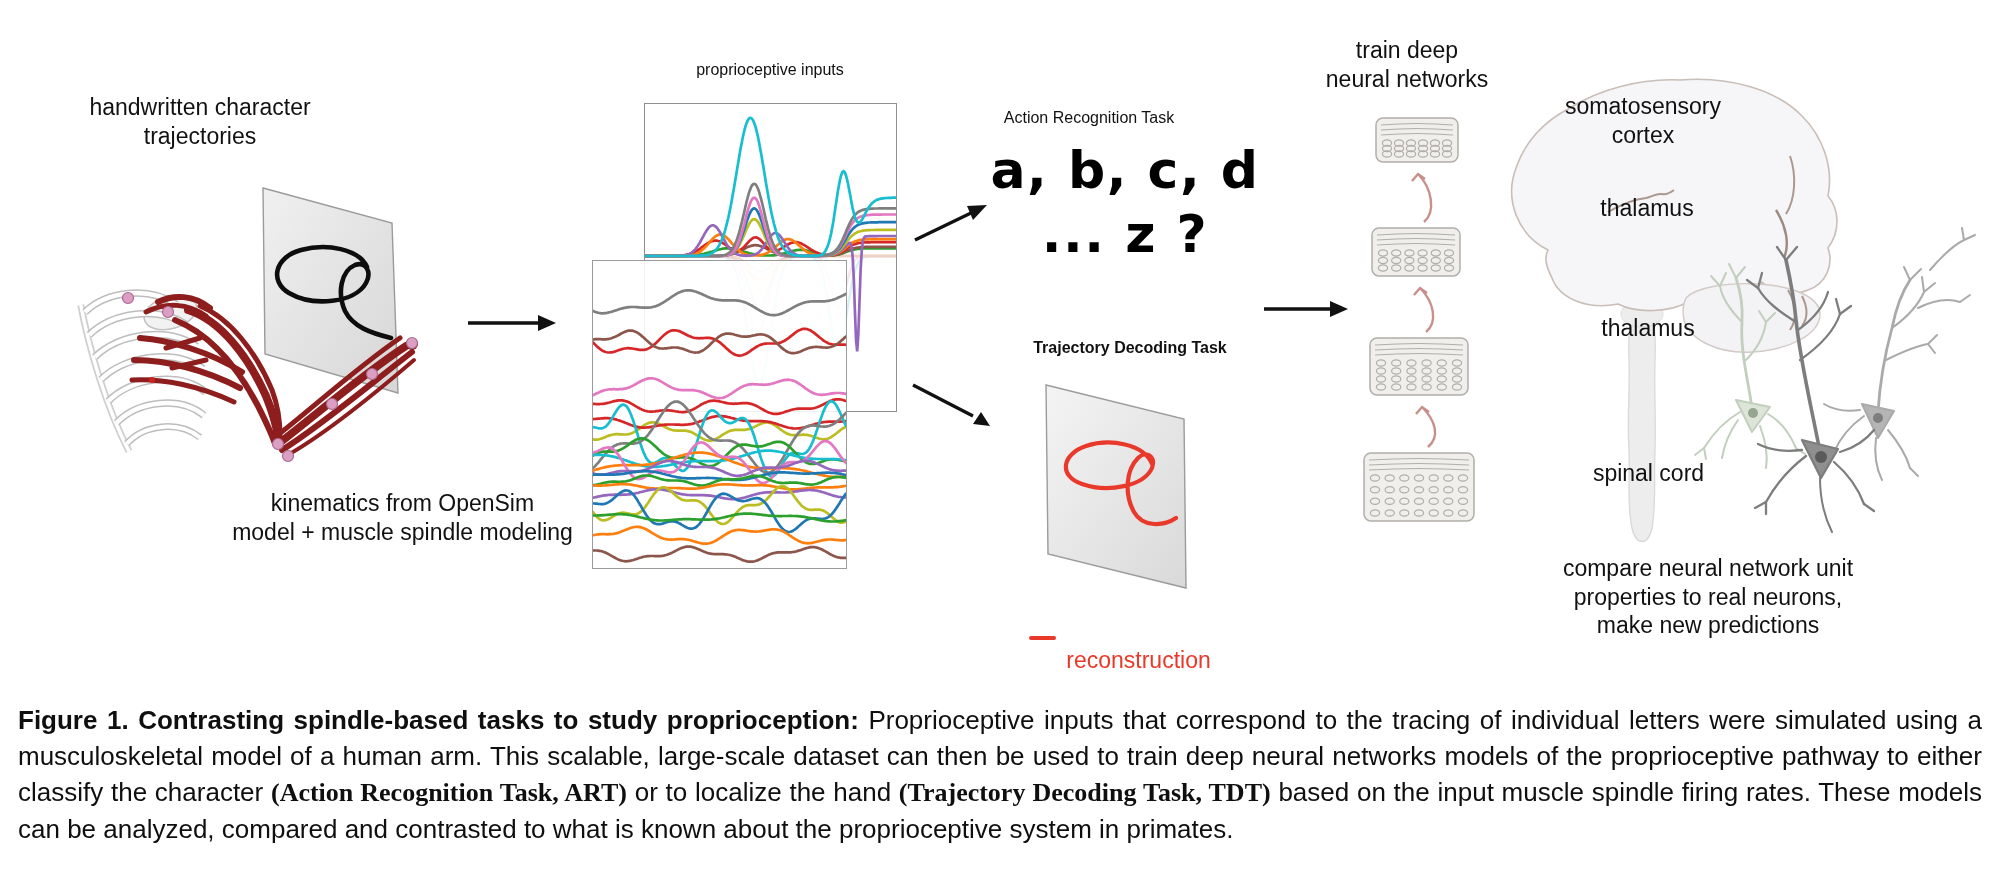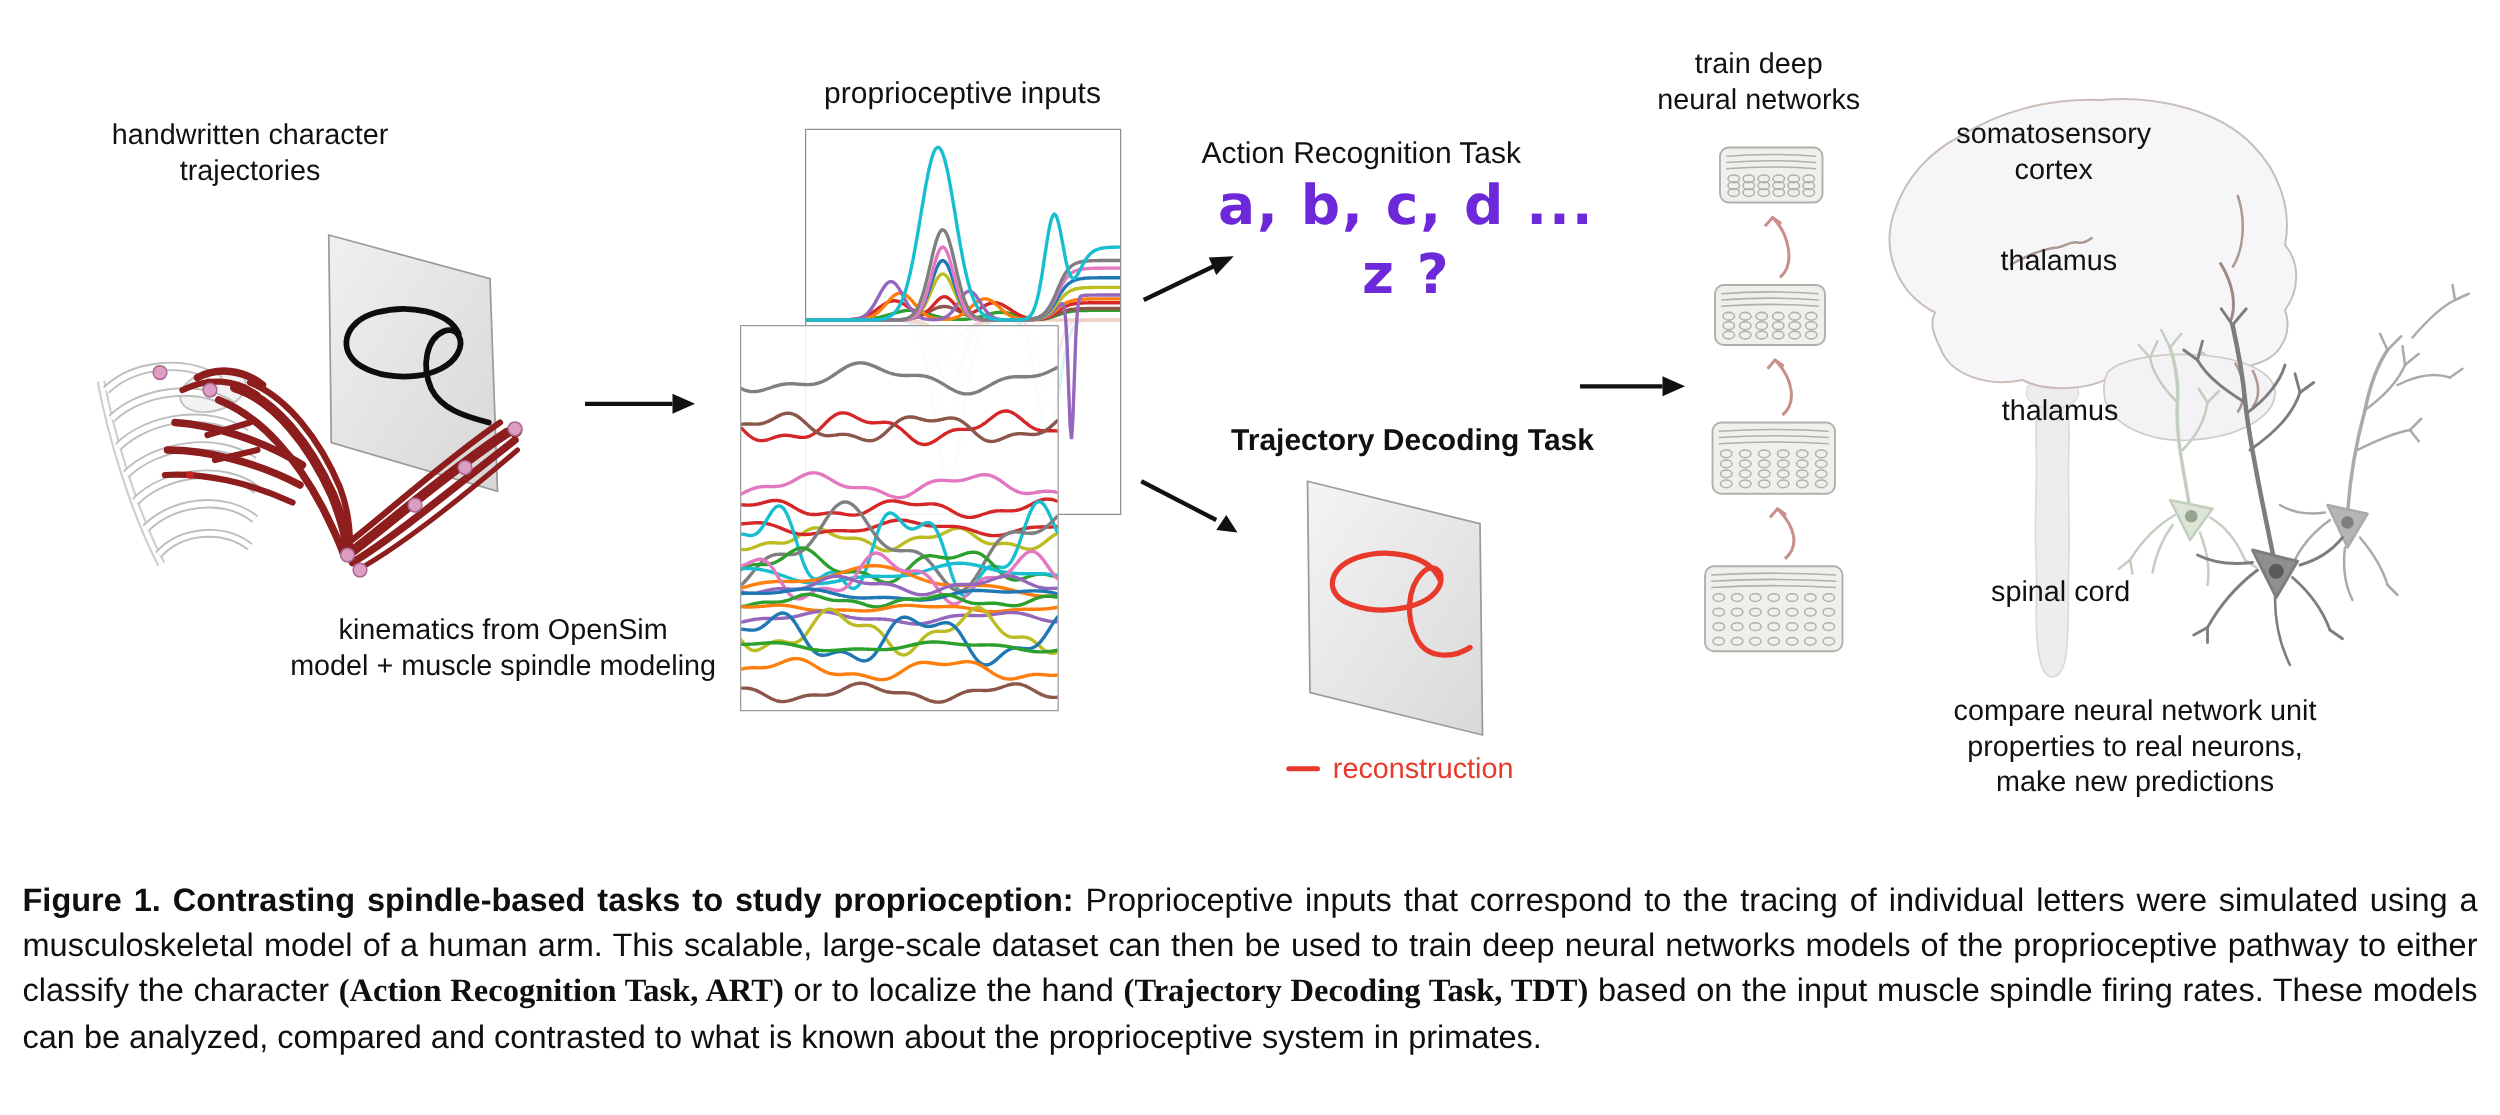--- a/index.html
+++ b/index.html
@@ -1,22 +1,22 @@
 <!DOCTYPE html>
 <html><head>
 <meta charset="utf-8">
 <style>
   html,body{margin:0;padding:0;background:#fff;}
   body{width:2000px;height:892px;position:relative;overflow:hidden;
        font-family:"Liberation Sans",sans-serif;color:#1a1a1a;}
   .lbl{position:absolute;text-align:center;white-space:pre-line;line-height:1.24;
        font-size:23px;color:#111;}
-  .lbl-lg{font-size:24px;}
-  .letters{font-family:"DejaVu Sans",sans-serif;font-weight:700;font-size:44px;
-       letter-spacing:1.5px;color:#6d28d9;}
+  .lbl-lg{font-size:16px;}
+  .letters{font-family:"DejaVu Sans",sans-serif;font-weight:700;font-size:52px;
+       letter-spacing:1.5px;color:#000000;}
   .panel{position:absolute;border:1.6px solid #8f8f8f;background:#fff;}
   .panel svg{position:absolute;left:0;top:0;}
   #panel-front{background:rgba(255,255,255,0.86);}
   .artsvg{position:absolute;}
   #legend-recon{position:absolute;display:flex;align-items:center;gap:10px;
        justify-content:center;}
   #legend-recon .dash{display:inline-block;width:27px;height:4px;border-radius:2px;}
   #legend-recon .txt{font-size:23px;}
   #caption{position:absolute;left:18px;top:702px;width:1964px;font-size:26px;
        line-height:1.385;text-align:justify;color:#0f0f0f;}
@@ -172,21 +172,21 @@
         <stop offset="1" stop-color="#d9d9d9"></stop>
     </linearGradient>
   </defs>
   <polygon points="6,9 144,43 146,212 8,178" fill="url(#gPlane2)" stroke="#9b9b9b" stroke-width="1.4"></polygon>
   <path id="recon-trace" d="M 112,88 C 104,68 70,62 46,70 C 22,78 18,100 42,108 C 68,117 104,110 112,92
            C 116,80 106,74 98,82 C 86,94 84,118 94,136 C 103,152 124,150 136,142" fill="none" stroke="#e8392a" stroke-width="4.2" stroke-linecap="round"></path>
 </svg>
 
 <div id="legend-recon" style="left:1010px;top:601px;width:220px;">
   <span class="dash" id="recon-dash" style="background: rgb(232, 57, 42);"></span>
-  <span class="txt" id="recon-text" style="color: rgb(232, 57, 42);">reconstruction</span>
+  <span class="txt" id="recon-text" style="color: rgb(232, 57, 42); margin-top: 46px;">reconstruction</span>
 </div>
 
 <div class="lbl" style="left:1312px;top:36px;width:190px;">train deep
 neural networks</div>
 <svg class="artsvg" id="nn-svg" style="left:1352px;top:106px;" width="136" height="436">
     <rect x="24" y="12" width="82" height="44" rx="7" fill="#f0efec" stroke="#b1afa9" stroke-width="1.5"></rect>
     <path d="M 29,19 Q 65,16 101,19" fill="none" stroke="#b1afa9" stroke-width="1.2"></path>
     <path d="M 29,24 Q 65,21 101,24" fill="none" stroke="#b1afa9" stroke-width="1.2"></path>
     <path d="M 29,29 Q 65,26 101,29" fill="none" stroke="#b1afa9" stroke-width="1.2"></path>
     <ellipse cx="35.0" cy="37.0" rx="4.6" ry="3.1" fill="none" stroke="#b1afa9" stroke-width="1.2"></ellipse>

